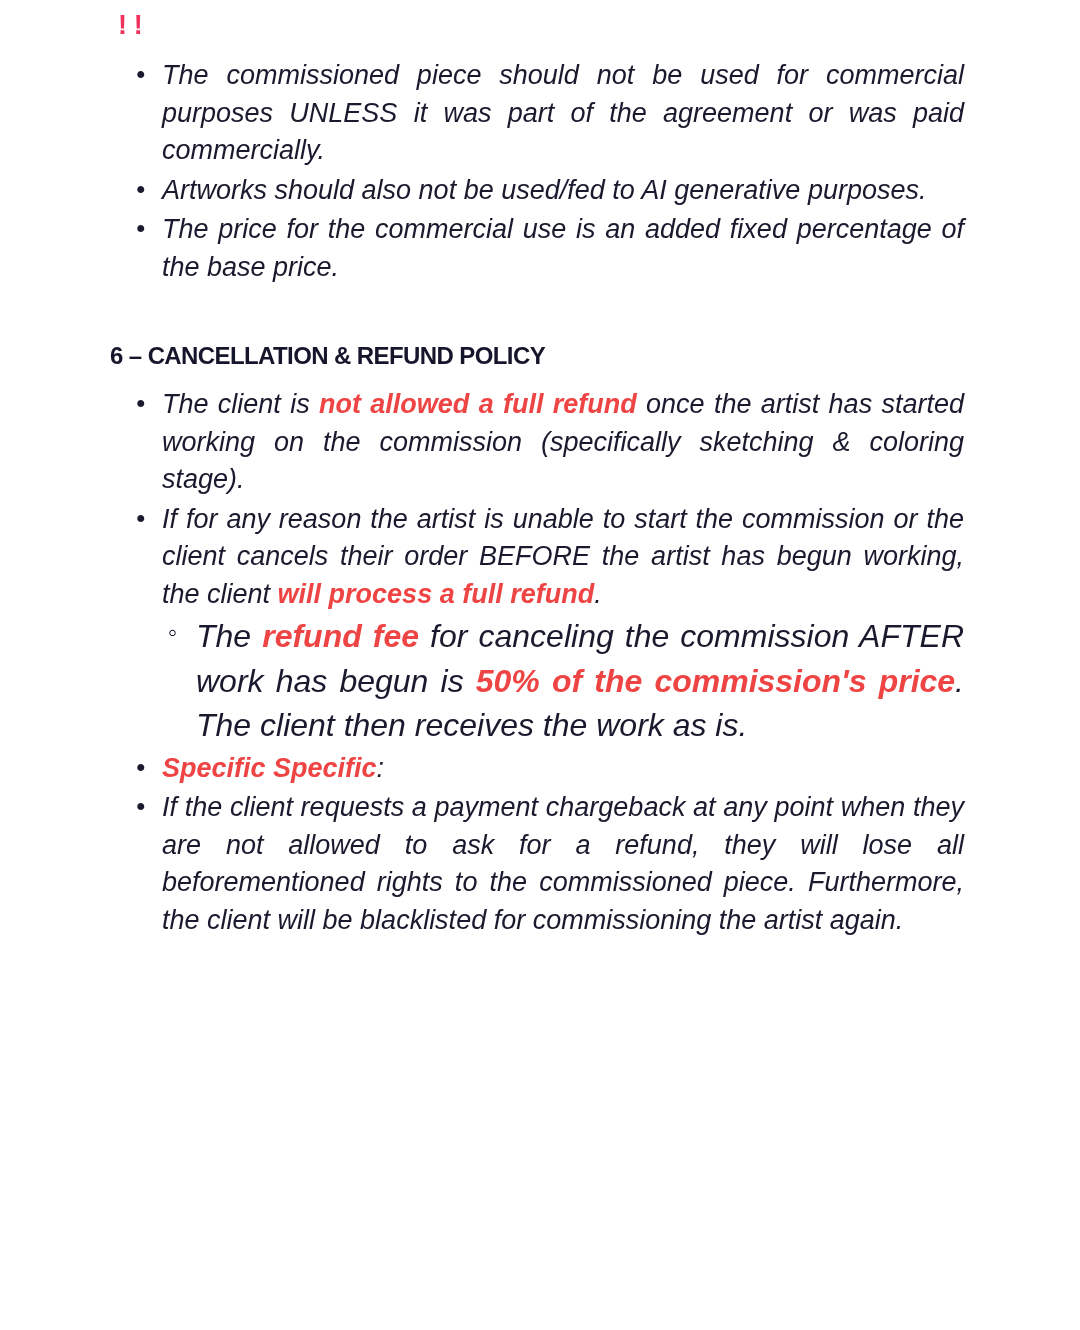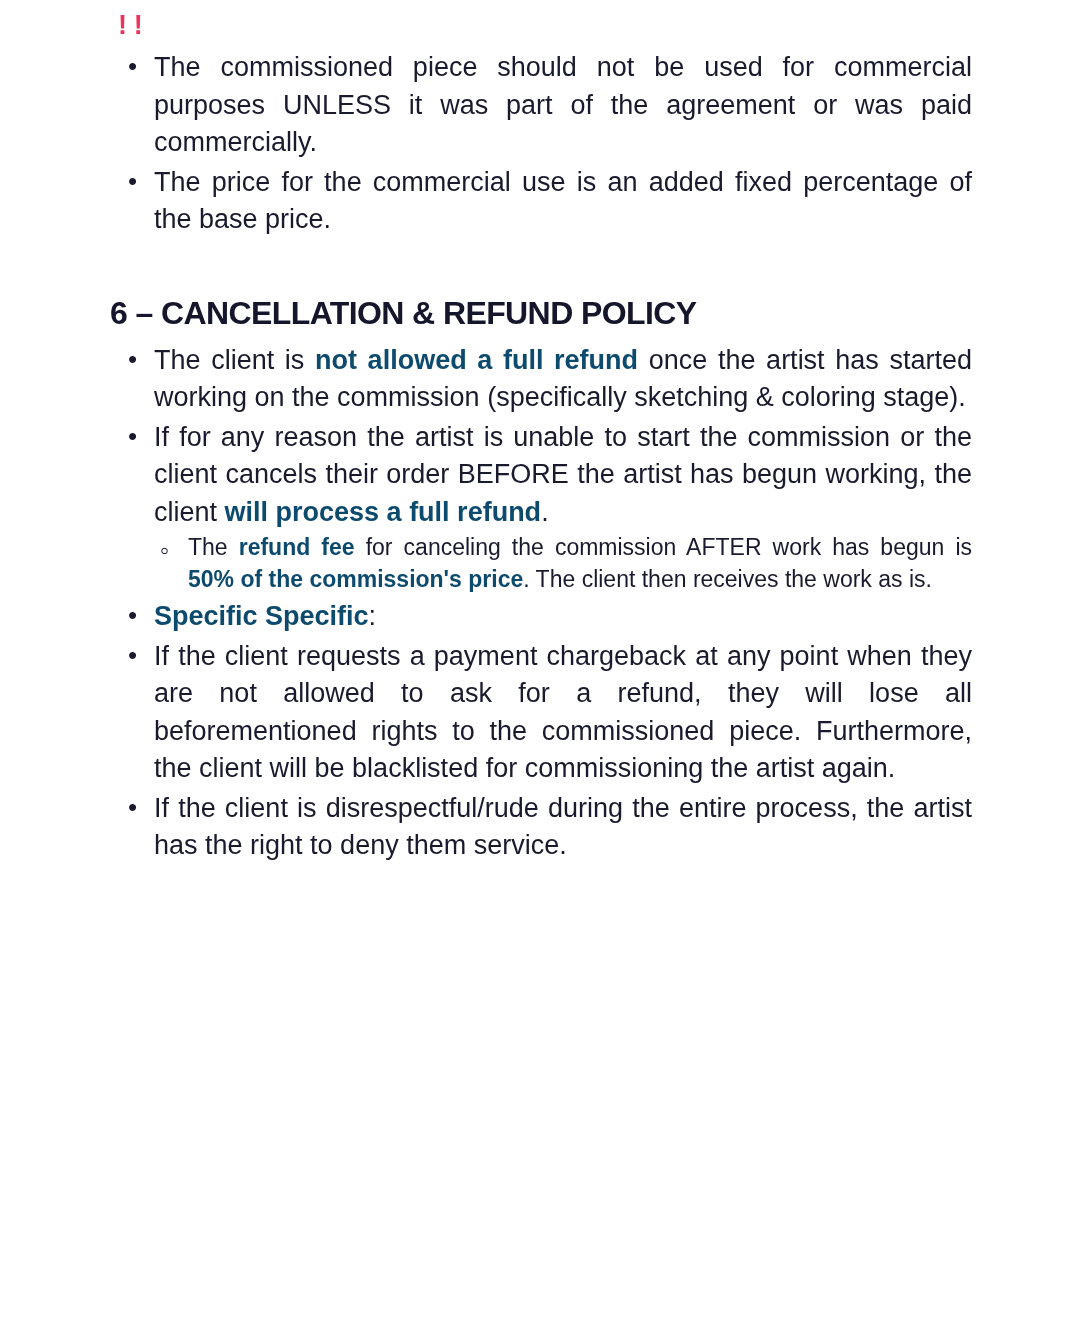--- a/index.html
+++ b/index.html
@@ -29,30 +29,31 @@
     display: flex;
     align-items: baseline;
     gap: 7px;
   }
   .bang {
     color: #f0315b;
     font-weight: bold;
     font-size: 27px;
   }
   .heading-big {
-    font-size: 32px;
+    font-size: 24px;
     font-weight: bold;
     letter-spacing: -0.6px;
     color: #15152b;
     margin: 56px 0 10px 0;
   }
   ul.lvl1 {
     list-style: none;
-    margin: 8px;
+    margin: 16px;
     padding: 0;
+    font-style: italic;
   }
   ul.lvl1 > li {
     position: relative;
     padding-left: 36px;
     margin-bottom: 2px;
     font-size: 27px;
     line-height: 1.39;
     text-align: justify;
     text-justify: inter-word;
   }
@@ -66,52 +67,53 @@
   }
   ul.lvl2 {
     list-style: none;
     margin: 0;
     padding: 0;
   }
   ul.lvl2 > li {
     position: relative;
     padding-left: 34px;
     margin-top: 1px;
-    font-size: 23px;
+    font-size: 32px;
     line-height: 1.39;
     text-align: justify;
   }
   ul.lvl2 > li::before {
     content: "\25E6";
     position: absolute;
     left: 6px;
     top: 0px;
     font-size: 26px;
     color: #1a1a2e;
   }
   .txt {
     display: inline;
   }
   .hl {
-    color: #0c4a6e;
+    color: #ef4444;
     font-weight: bold;
   }
 </style>
 </head>
 <body>
 
 <div class="page">
 
   <div class="section-head">
     <span class="bang">!</span>
     <span class="bang">!</span>
   </div>
 
   <ul class="lvl1">
     <li><span class="txt">The commissioned piece should not be used for commercial purposes UNLESS it was part of the agreement or was paid commercially.</span></li>
+    <li><span class="txt">Artworks should also not be used/fed to AI generative purposes.</span></li>
     <li><span class="txt">The price for the commercial use is an added fixed percentage of the base price.</span></li>
   </ul>
 
   <h2 class="heading-big">6 – CANCELLATION &amp; REFUND POLICY</h2>
 
   <ul class="lvl1">
 
     <li>
       <span class="txt">The client is </span><span class="hl">not allowed a full refund</span><span class="txt"> once the artist has started working on the commission (specifically sketching &amp; coloring stage).</span>
     </li>
@@ -125,17 +127,16 @@
       </ul>
     </li>
 
     <li>
       <span class="hl">Specific Specific</span><span class="txt">:</span>
     </li>
 
     <li><span class="txt">If the client requests a payment chargeback at any point when they are not allowed to ask for a refund, they will lose all beforementioned rights to the commissioned piece. Furthermore, the client will be blacklisted for commissioning the artist again.</span></li>
 
 
-    <li><span class="txt">If the client is disrespectful/rude during the entire process, the artist has the right to deny them service.</span></li>
 
   </ul>
 
 </div>
 
 </body></html>

